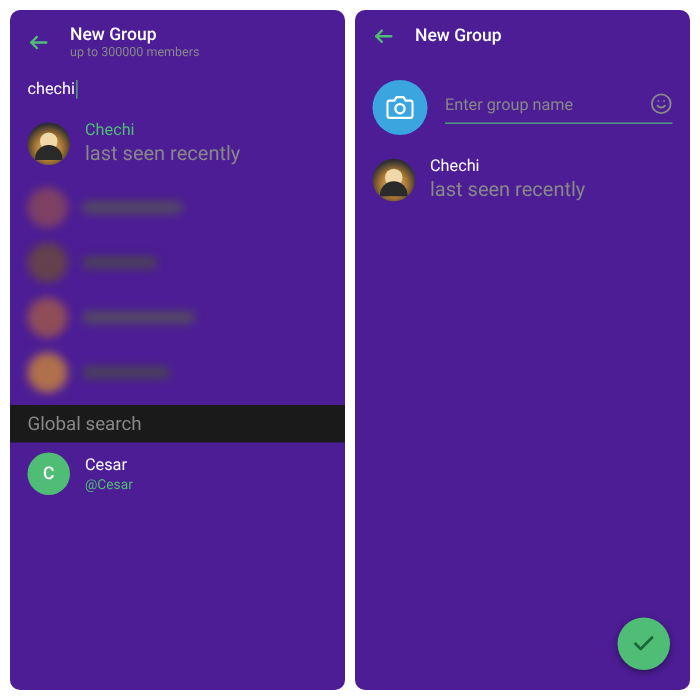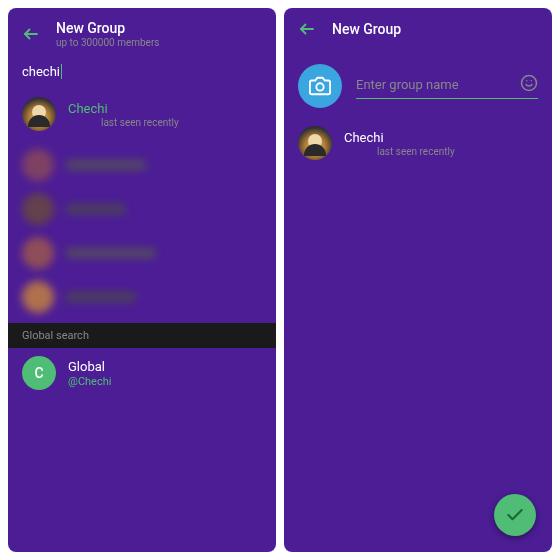--- a/index.html
+++ b/index.html
@@ -97,21 +97,21 @@
     }
     .avatar-letter {
       background: #4fbd75;
       color: #ffffff;
       font-weight: 500;
     }
     .contact-text { display: flex; flex-direction: column; }
     .contact-name { font-size: 13px; }
     .contact-name.accent { color: #4fbd75; }
     .contact-name.white { color: #ffffff; }
-    .contact-sub { color: #888888; font-size: 10px; margin-top: 1px; margin-left: 33px; }
+    .contact-sub { color: #888888; font-size: 16px; margin-top: 1px; }
     .contact-handle { color: #4fbd75; font-size: 11px; margin-top: 1px; }
     .blur-list { padding: 4px 0; }
     .blur-row {
       display: flex;
       align-items: center;
       padding: 6px 14px;
       gap: 12px;
       filter: blur(4px);
       opacity: 0.8;
     }
@@ -120,21 +120,21 @@
       height: 32px;
       border-radius: 50%;
     }
     .blur-text {
       height: 10px;
       border-radius: 4px;
     }
     .section-header {
       background: #1a1a1a;
       color: #888888;
-      font-size: 11px;
+      font-size: 15px;
       padding: 6px 14px;
     }
     .group-input-row {
       display: flex;
       align-items: center;
       padding: 14px 14px 10px 14px;
       gap: 14px;
     }
     .camera-circle {
       width: 44px;
@@ -233,22 +233,22 @@
         <div class="blur-avatar" style="background:#C8863A;"></div>
         <div class="blur-text" style="width:70px;background:#4a4a4a;"></div>
       </div>
   </div>
 
   <div class="section-header">Global search</div>
 
   <div class="contact-row">
     <div class="avatar avatar-letter">C</div>
     <div class="contact-text">
-      <div class="contact-name white">Global</div>
-      <div class="contact-handle">@Chechi</div>
+      <div class="contact-name white">Cesar</div>
+      <div class="contact-handle">@Cesar</div>
     </div>
   </div>
 </div>
 
 <div class="screen">
   <div class="header">
     <span class="back-icon">
       <svg width="18" height="18" viewBox="0 0 24 24" fill="none" stroke="currentColor" stroke-width="2.5" stroke-linecap="round" stroke-linejoin="round">
           <line x1="20" y1="12" x2="4" y2="12"></line>
           <polyline points="10 18 4 12 10 6"></polyline>

